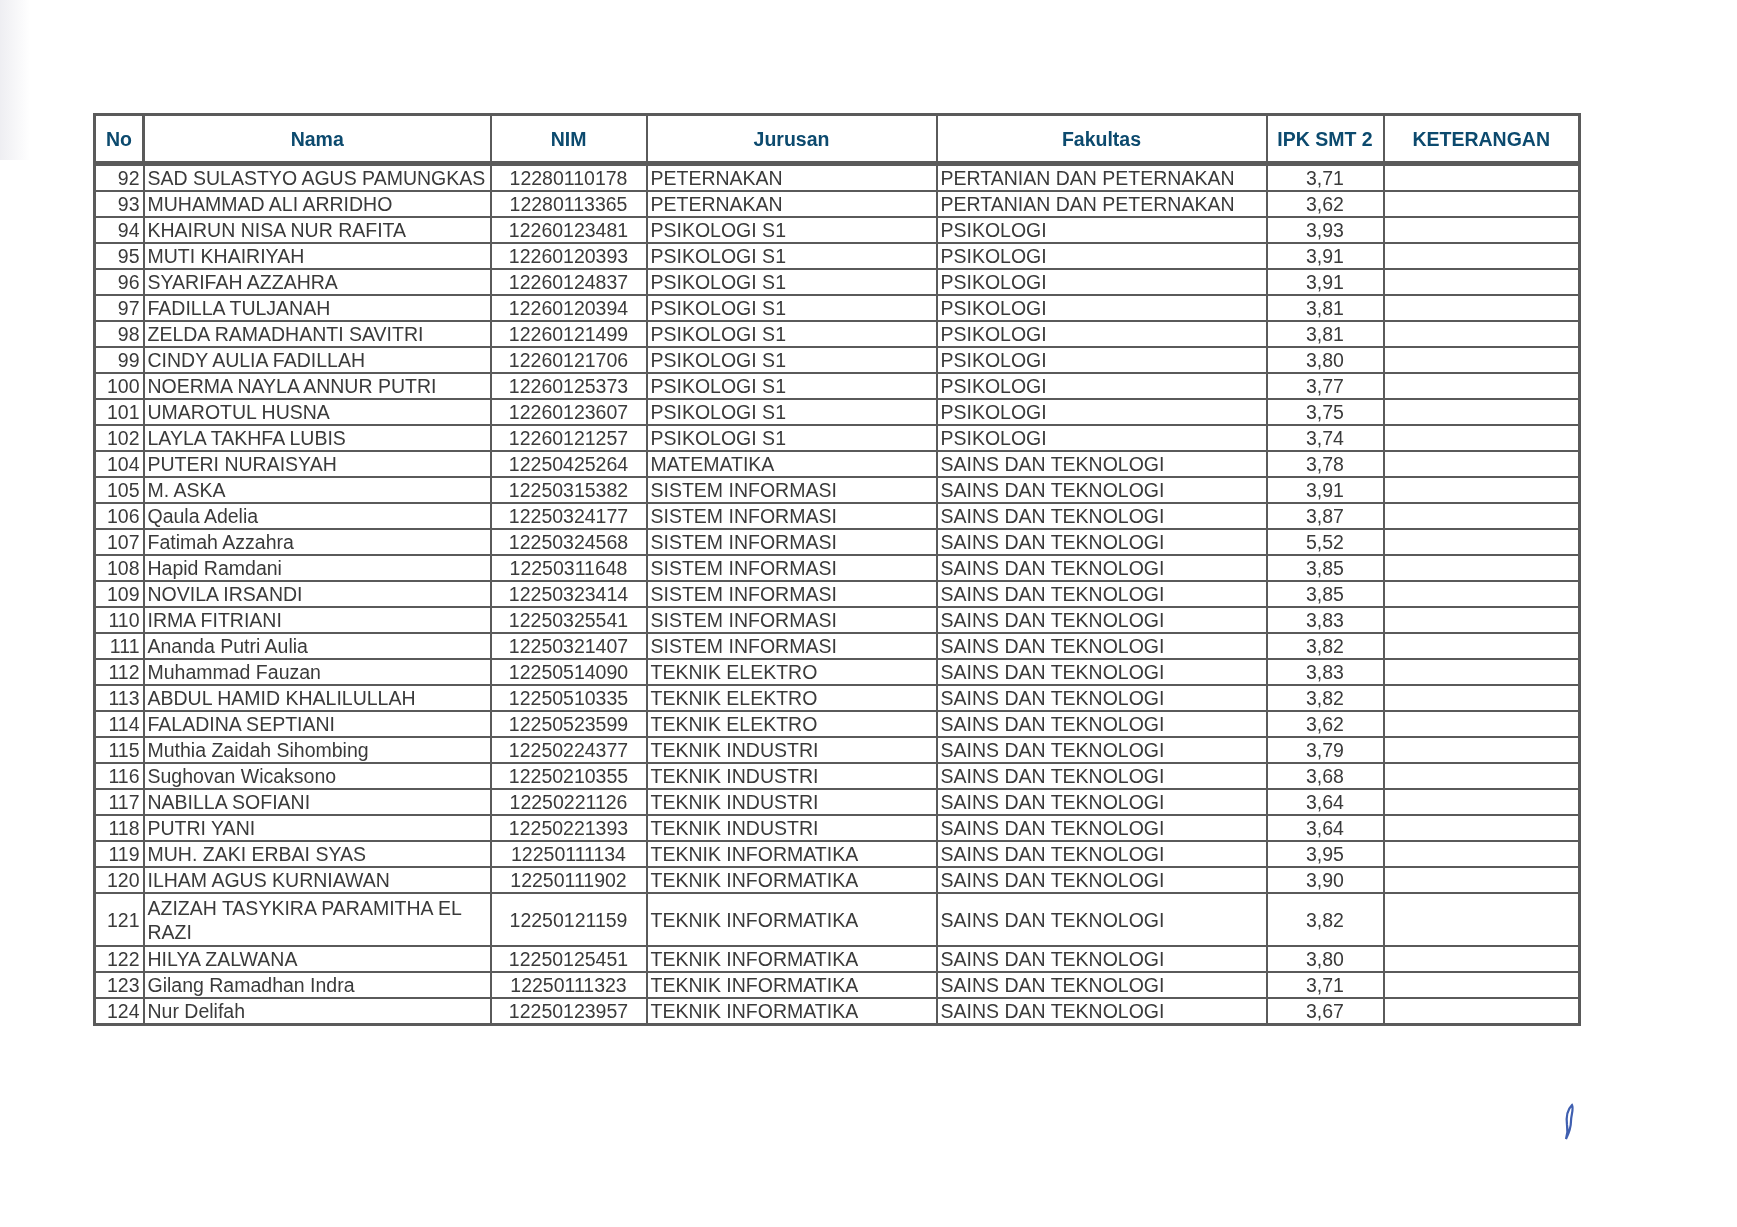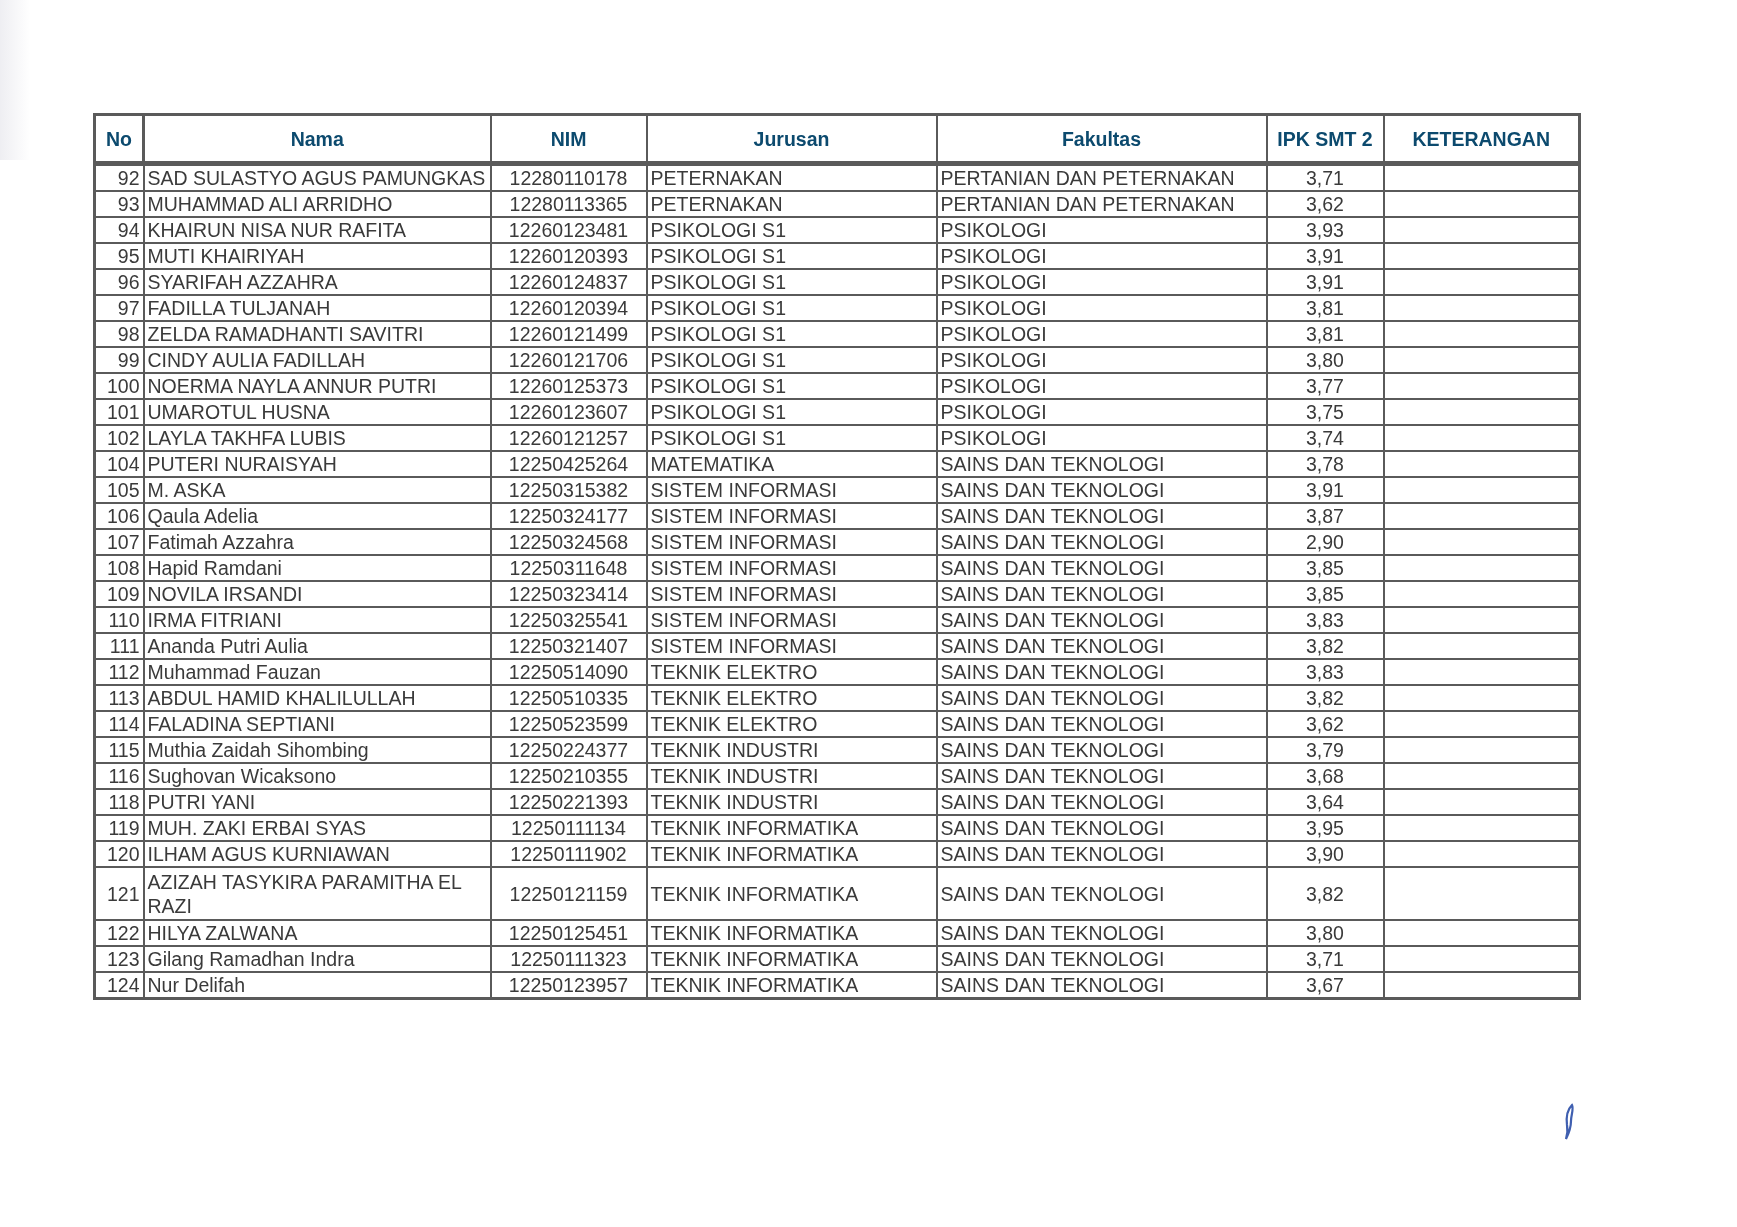--- a/index.html
+++ b/index.html
@@ -200,21 +200,21 @@
         <td class="fak">SAINS DAN TEKNOLOGI</td>
         <td class="ipk">3,87</td>
         <td class="ket"></td>
       </tr>
       <tr>
         <td class="no">107</td>
         <td class="nama">Fatimah Azzahra</td>
         <td class="nim">12250324568</td>
         <td class="jur">SISTEM INFORMASI</td>
         <td class="fak">SAINS DAN TEKNOLOGI</td>
-        <td class="ipk">2,90</td>
+        <td class="ipk">5,52</td>
         <td class="ket"></td>
       </tr>
       <tr>
         <td class="no">108</td>
         <td class="nama">Hapid Ramdani</td>
         <td class="nim">12250311648</td>
         <td class="jur">SISTEM INFORMASI</td>
         <td class="fak">SAINS DAN TEKNOLOGI</td>
         <td class="ipk">3,85</td>
         <td class="ket"></td>
@@ -282,20 +282,29 @@
         <td class="ipk">3,79</td>
         <td class="ket"></td>
       </tr>
       <tr>
         <td class="no">116</td>
         <td class="nama">Sughovan Wicaksono</td>
         <td class="nim">12250210355</td>
         <td class="jur">TEKNIK INDUSTRI</td>
         <td class="fak">SAINS DAN TEKNOLOGI</td>
         <td class="ipk">3,68</td>
+        <td class="ket"></td>
+      </tr>
+      <tr>
+        <td class="no">117</td>
+        <td class="nama">NABILLA SOFIANI</td>
+        <td class="nim">12250221126</td>
+        <td class="jur">TEKNIK INDUSTRI</td>
+        <td class="fak">SAINS DAN TEKNOLOGI</td>
+        <td class="ipk">3,64</td>
         <td class="ket"></td>
       </tr>
       <tr>
         <td class="no">118</td>
         <td class="nama">PUTRI YANI</td>
         <td class="nim">12250221393</td>
         <td class="jur">TEKNIK INDUSTRI</td>
         <td class="fak">SAINS DAN TEKNOLOGI</td>
         <td class="ipk">3,64</td>
         <td class="ket"></td>

